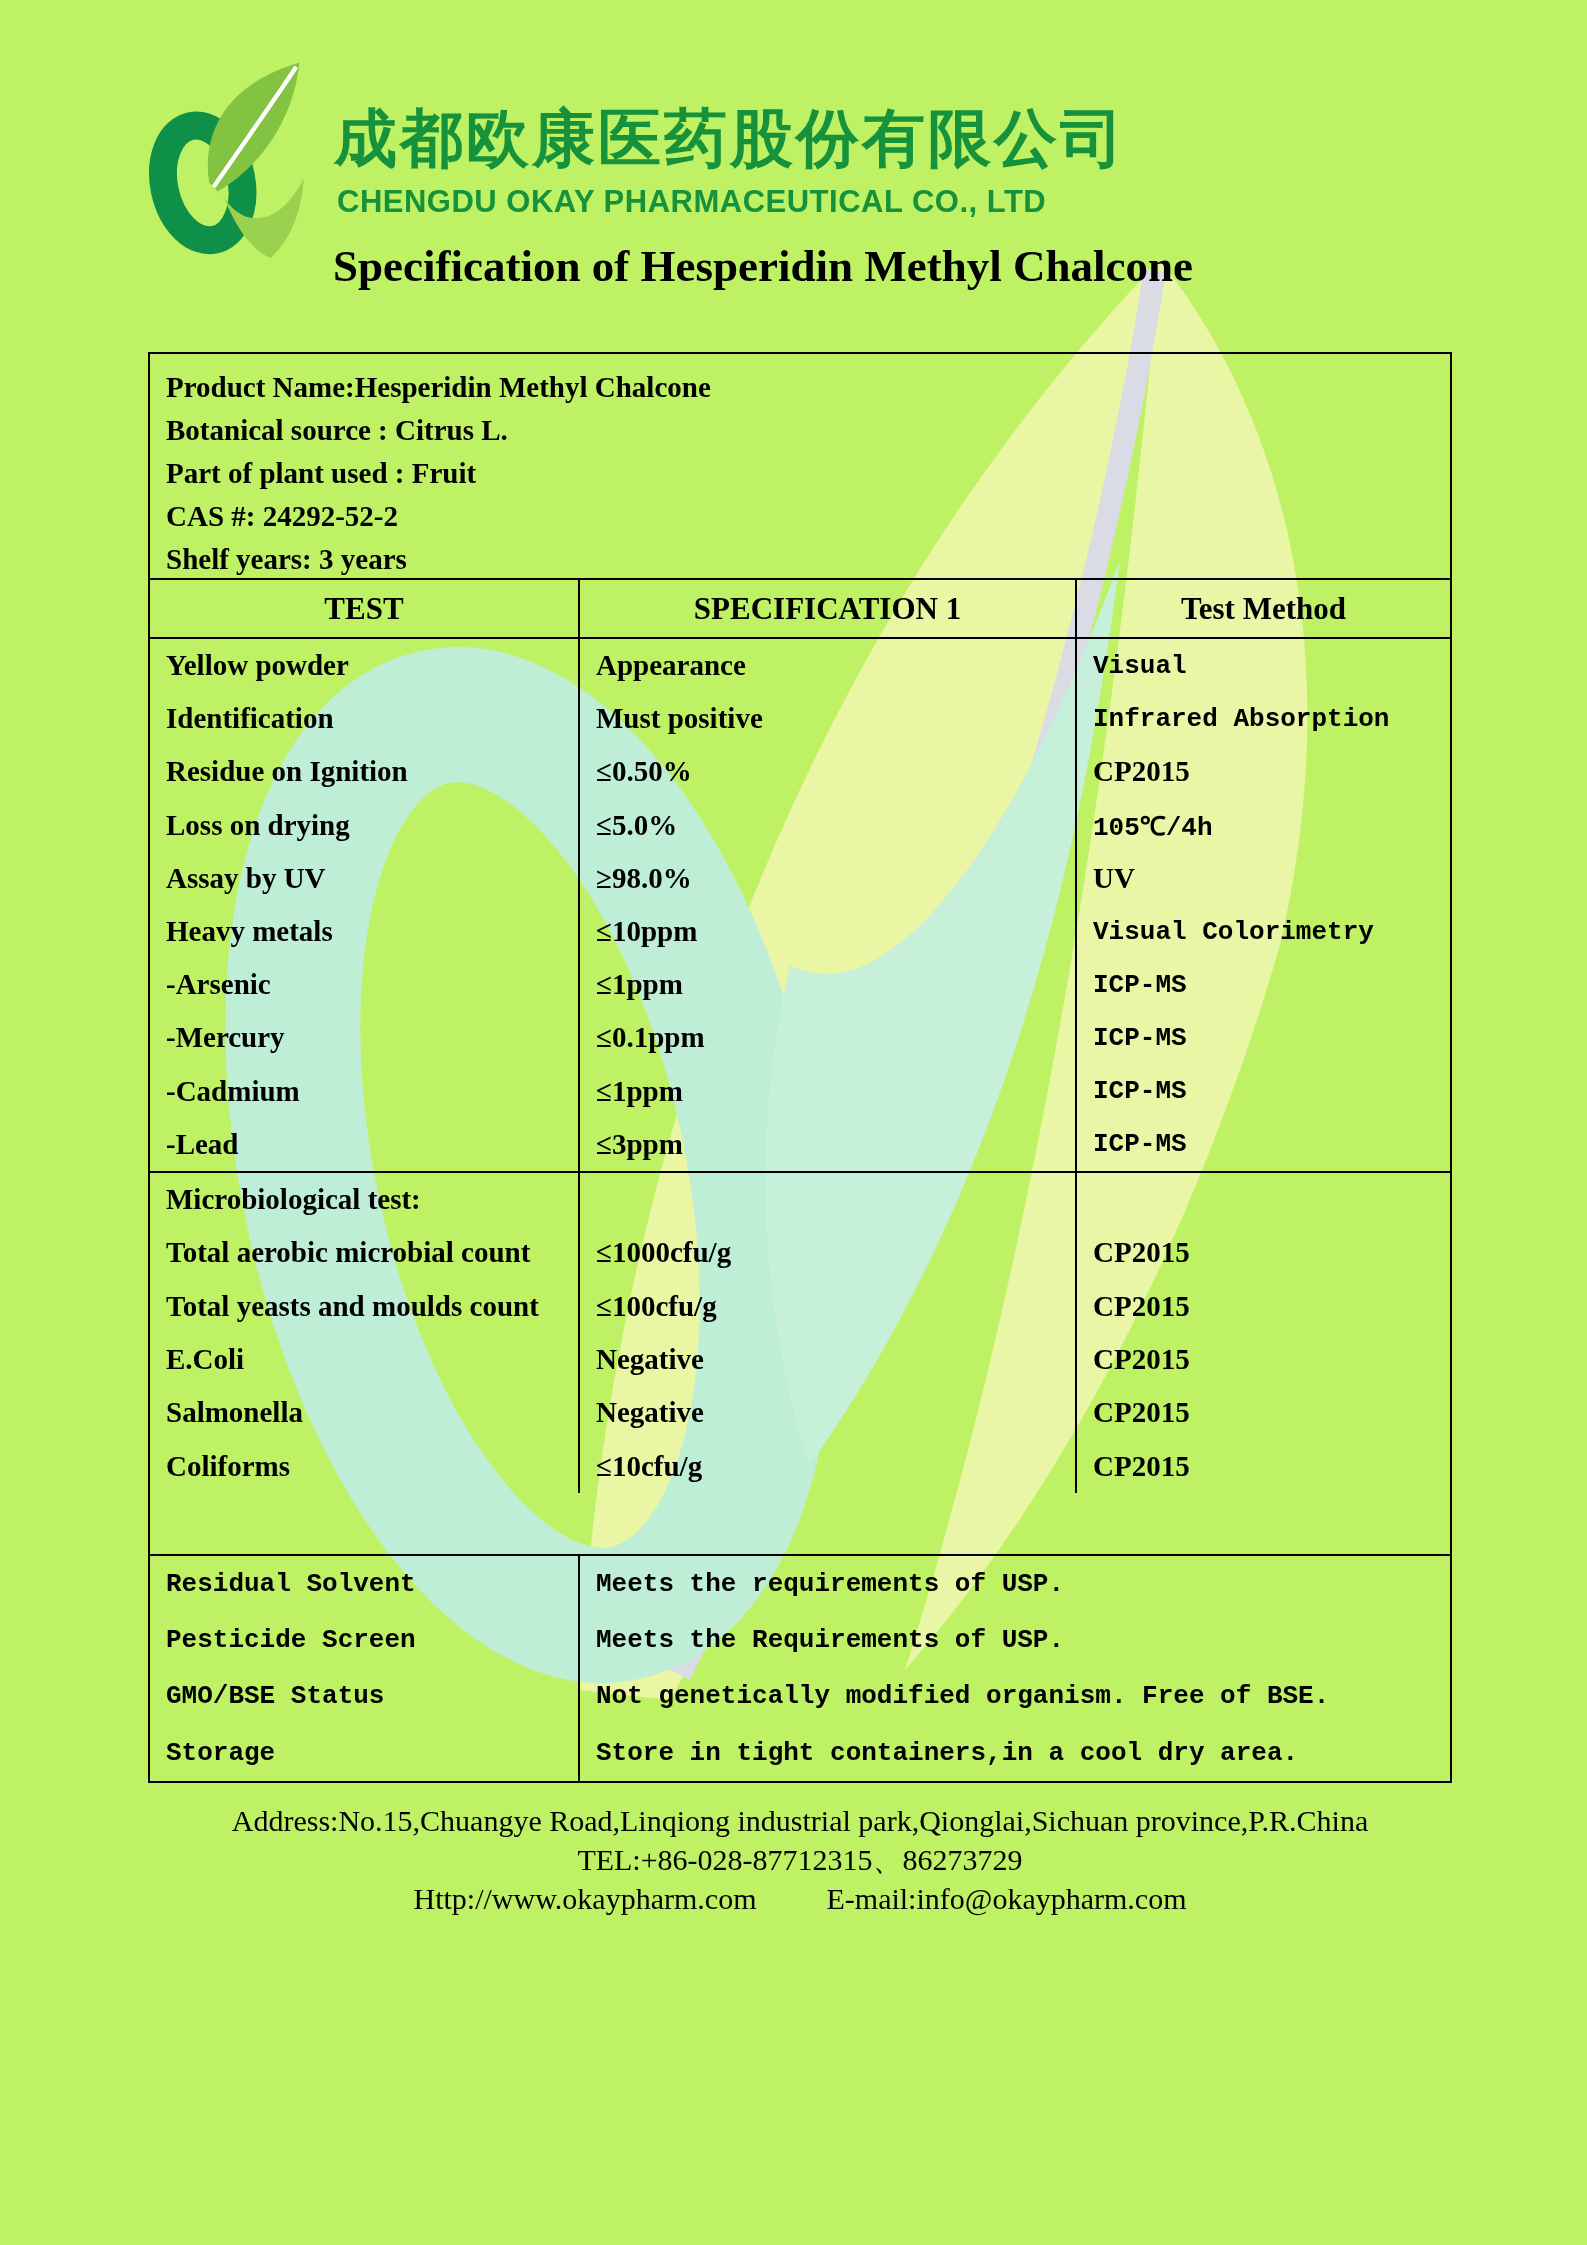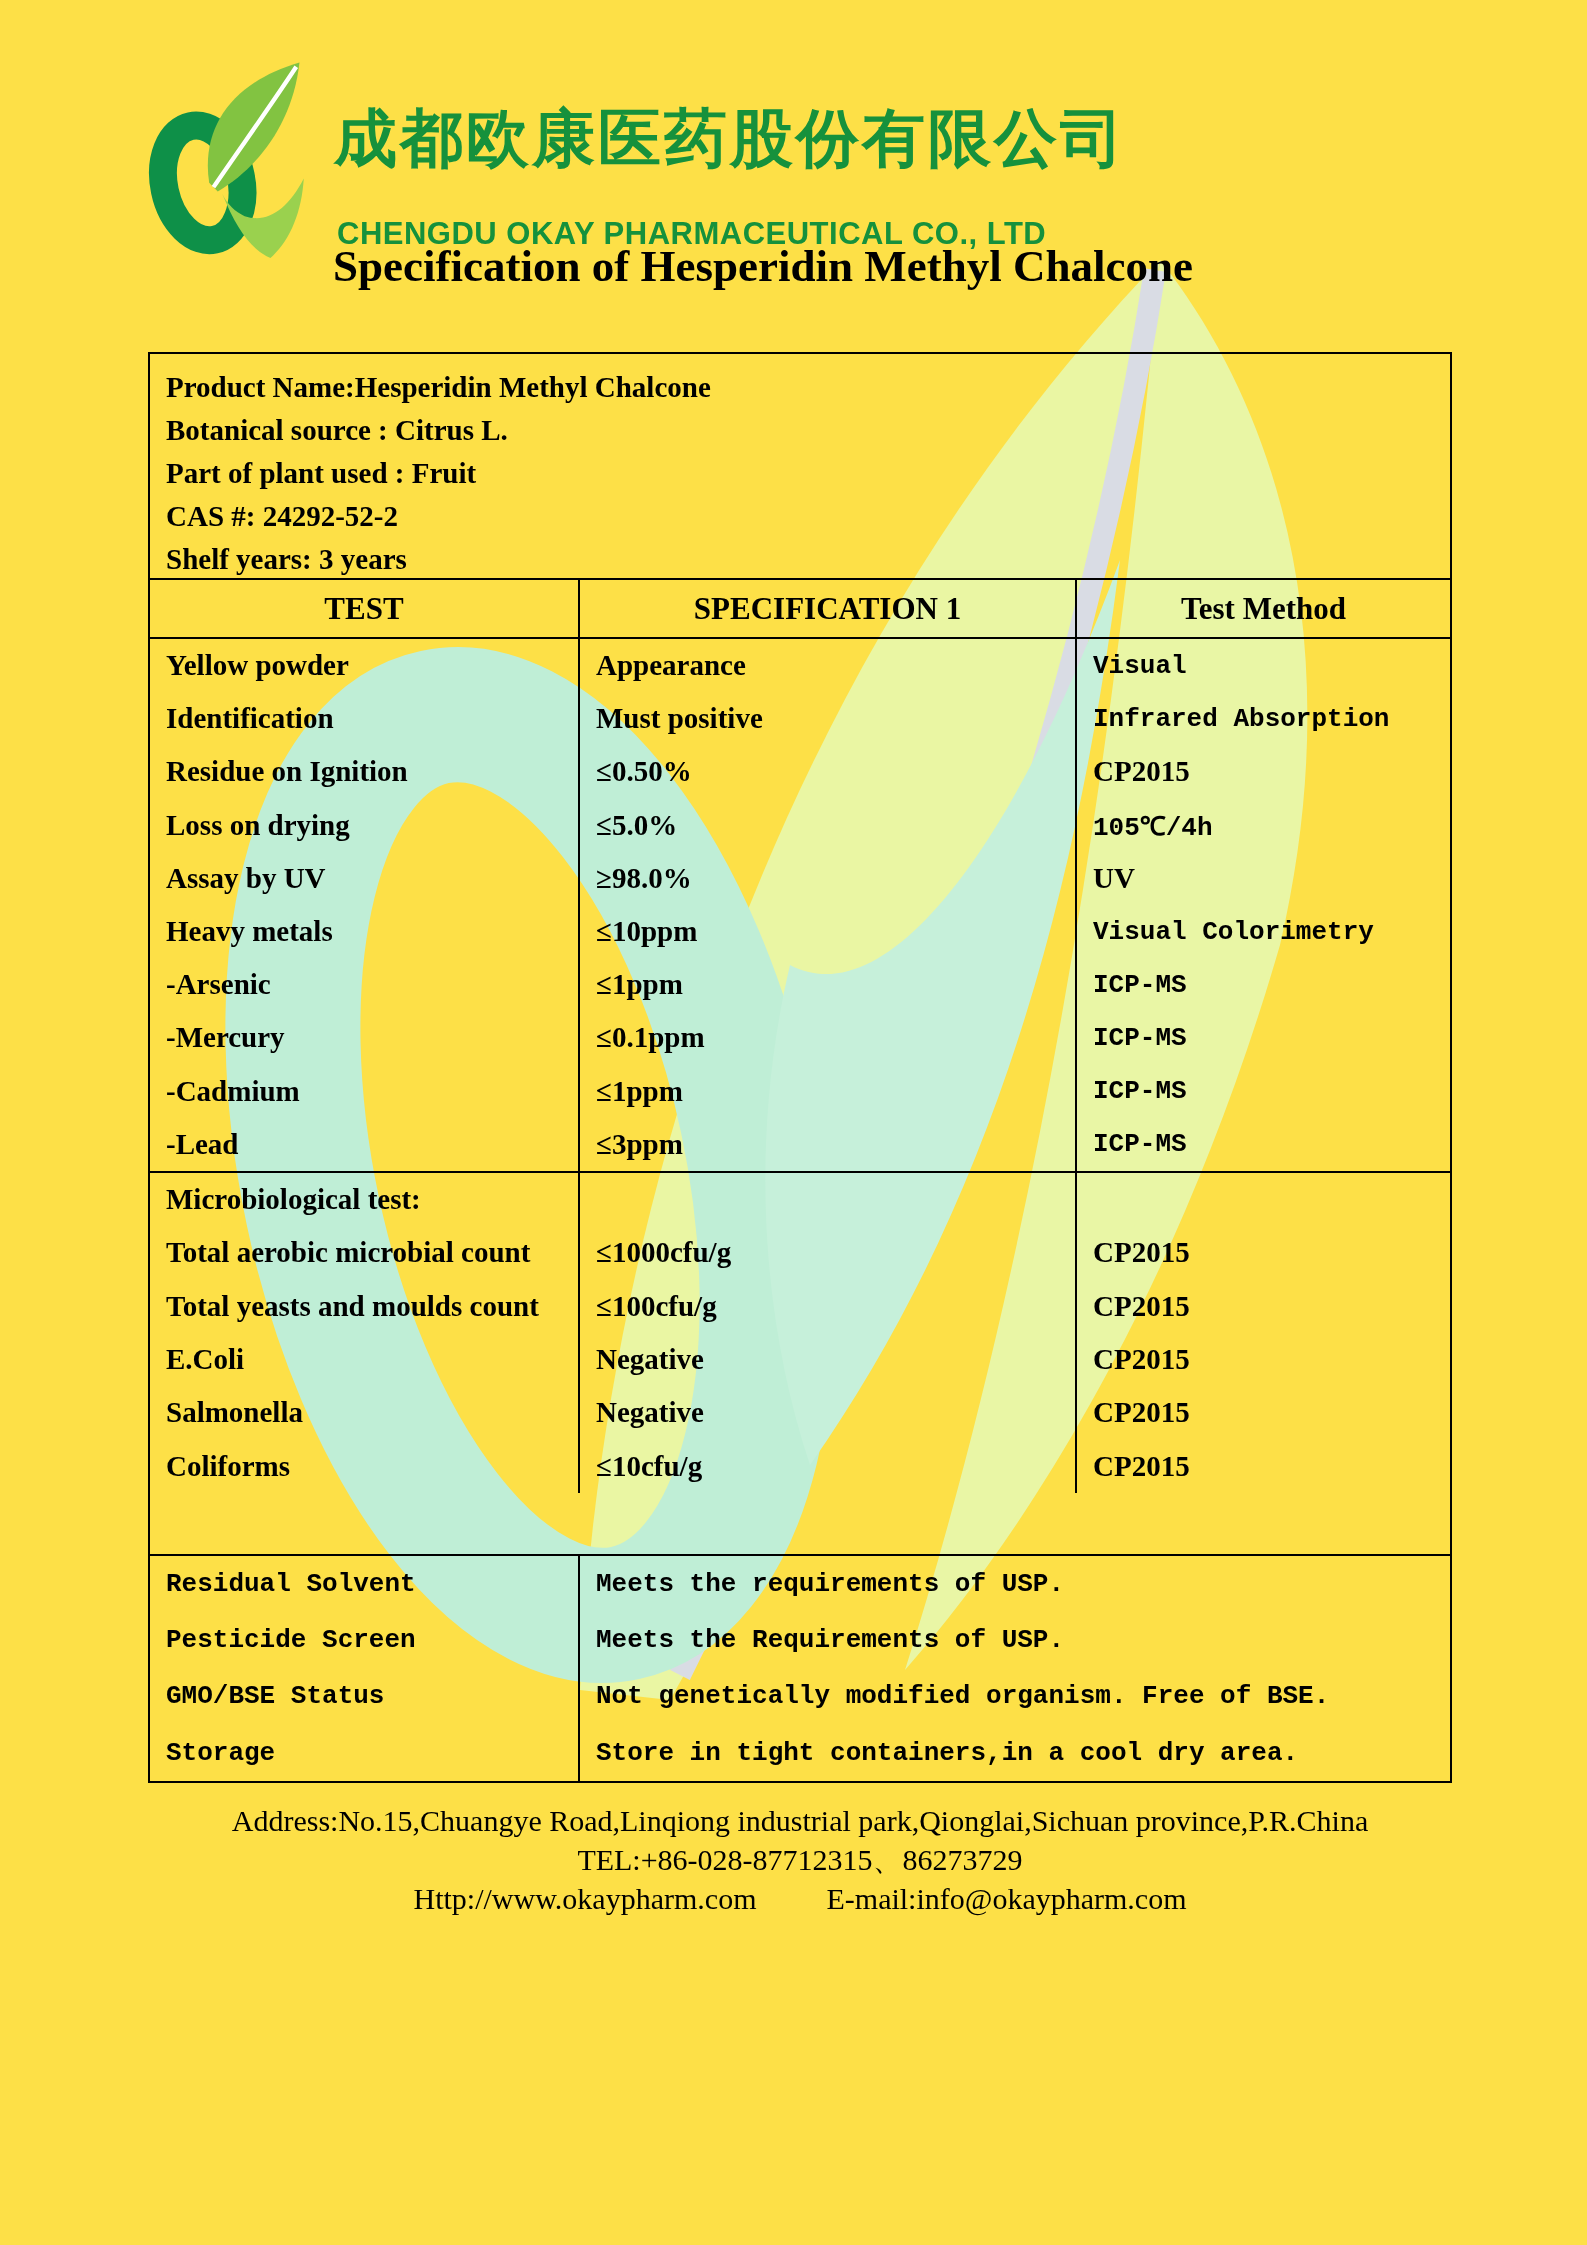--- a/index.html
+++ b/index.html
@@ -1,32 +1,32 @@
 <!DOCTYPE html>
 <html><head>
 <meta charset="utf-8">
 <style>
   * { margin:0; padding:0; box-sizing:border-box; }
   body { background:#ffffff; }
   .page {
     position:relative; width:1587px; height:2245px;
-    background:#fde047; overflow:hidden;
+    background:#bef264; overflow:hidden;
     font-family:"Liberation Serif", serif; color:#000;
   }
   
   .logo { position:absolute; left:140px; top:56px; width:205px; height:215px; z-index:2; }
   .company-cn {
     position:absolute; left:334px; top:96px; z-index:2;
     font-family:"Liberation Sans", sans-serif; font-weight:bold;
     font-size:63px; letter-spacing:3px; color:#16913c; white-space:nowrap;
   }
   .company-en {
     position:absolute; left:337px; top:184px; z-index:2;
     font-family:"Liberation Sans", sans-serif; font-weight:bold;
-    font-size:31px; letter-spacing:0.5px; color:#16913c; white-space:nowrap;margin-top:32px;
+    font-size:31px; letter-spacing:0.5px; color:#16913c; white-space:nowrap;
   }
   .doc-title {
     position:absolute; left:148px; top:240px; width:1230px; z-index:2;
     text-align:center; font-family:"Liberation Serif", serif;
     font-weight:bold; font-size:45px; color:#000;
   }
   
   .watermark { position:absolute; left:150px; top:235px; width:1300px; height:1490px; z-index:0; }
   
   .doc-table {

